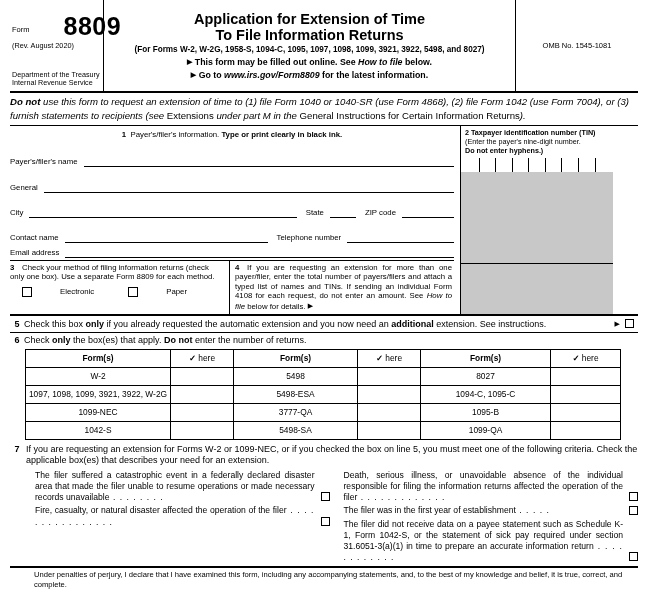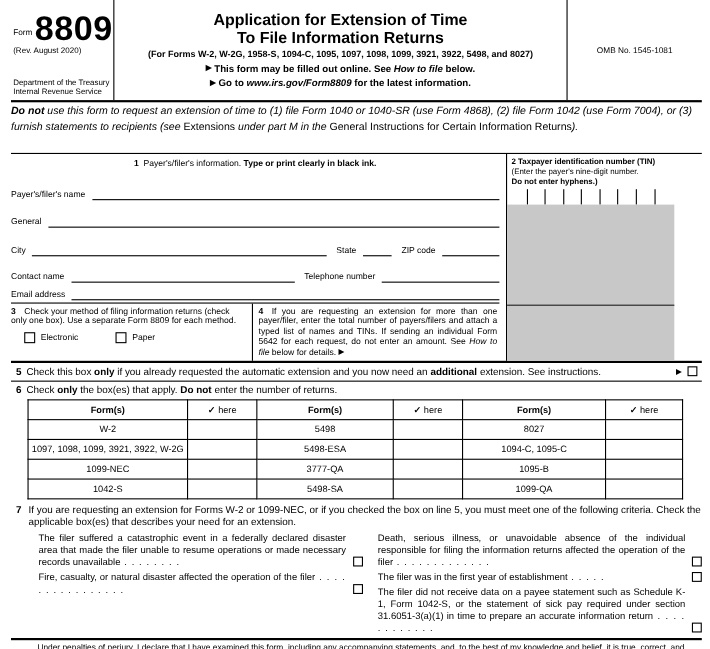--- a/index.html
+++ b/index.html
@@ -7,34 +7,34 @@
   body {
     width:645px; height:590px; background:#fff; color:#000;
     font-family:"Liberation Sans", sans-serif; font-size:9px;
     -webkit-font-smoothing:antialiased;
   }
   .page { width:645px; height:590px; padding:0 7px 0 10px; overflow:hidden; }
 
   
   .header { display:flex; height:93px; border-bottom:2px solid #000; }
   .h-left { width:94px; border-right:1px solid #000; padding:15px 2px 2px 2px; display:flex; flex-direction:column; }
-  .form-line { display:flex; align-items:flex-end; }
+  .form-line { display:flex; align-items:flex-end;gap:32px; }
   .form-word { font-size:7.5px; margin-right:2px; padding-bottom:3px; }
-  .form-number { font-size:31px; font-weight:bold; letter-spacing:.5px; line-height:22px; }
+  .form-number { font-size:25px; font-weight:bold; letter-spacing:.5px; line-height:22px; }
   .rev { font-size:7.3px; margin-top:4px; }
   .dept { font-size:7.2px; line-height:8.6px; margin-top:auto; padding-bottom:1px; }
   .h-center { flex:1; border-right:1px solid #000; text-align:center; padding-top:11px; }
   .title { font-size:14.5px; font-weight:bold; line-height:16px; }
   .subtitle { font-size:8.2px; font-weight:bold; margin-top:2px; }
   .bullet { font-size:8.8px; font-weight:bold; margin-top:3px; }
   .arrow { font-size:7px; vertical-align:1px; }
   .h-right { width:122px; display:flex; align-items:center; justify-content:center; font-size:7.5px; }
 
   
-  .intro { font-style:italic; font-size:9.6px; line-height:13.8px; padding:2px 0 16px 0; border-bottom:1px solid #000; }
+  .intro { font-style:italic; font-size:9.6px; line-height:13.8px; padding:2px 0 2px 0; border-bottom:1px solid #000; }
   .bi { font-weight:bold; }
   .rm { font-style:normal; }
 
   
   .main { display:flex; height:190px; border-bottom:2px solid #000; }
   .m-left { width:450px; display:flex; flex-direction:column; padding-right:6px; }
   .sec-head { font-size:7.8px; padding-top:4px; height:17px;text-align:center; }
   .num { font-weight:bold; }
   .frow { display:flex; align-items:flex-end; font-size:7.8px;text-align:right; }
   .frow .lbl { white-space:nowrap; padding-bottom:1px; }
@@ -43,21 +43,21 @@
   .u.fix52 { flex:0 0 52px; }
   .u.w19 { flex:1.9; }
   .ml8 { margin-left:9px; }
   .h27 { height:27px; } .h26 { height:26px; } .h16 { height:16px; }
 
   .sec34 { flex:1; display:flex; border-top:1px solid #000; margin-top:2px; }
   .sec3 { width:220px; border-right:1px solid #000; padding:2px 6px 2px 0; font-size:7.8px; line-height:9.6px; }
   .sec4 { flex:1; padding:2px 2px 2px 5px; font-size:7.8px; line-height:9.6px; text-align:justify; }
   .numcell { display:inline-block; width:12px; font-weight:bold; }
   .cbrow { display:flex; margin-top:5px; margin-left:12px; }
-  .cbitem { display:flex; align-items:flex-end; margin-right:34px; }
+  .cbitem { display:flex; align-items:flex-end; margin-right:34px;gap:23px; }
   .cbox { width:10px; height:10px; border:1px solid #000; background:#fff; display:inline-block; }
   .cblabel { margin-left:5px; font-size:7.8px; }
 
   
   .m-right { width:178px; border-left:1px solid #000; display:flex; flex-direction:column; }
   .tin-text { font-size:7.2px; line-height:9.3px; padding:2px 2px 0 4px; height:32px; }
   .tin-ticks { display:flex; width:148px; margin:0 0 0 2px; height:14px; }
   .tin-ticks .cell { flex:1; border-right:1px solid #000; }
   .tin-ticks .cell:last-child { border-right:none; }
   .shade1 { width:152px; height:92px; border-bottom:1px solid #000; }
@@ -163,21 +163,21 @@
                 <span class="cbox"></span>
                 <span class="cblabel">Electronic</span>
               </span>
             <span class="cbitem">
                 <span class="cbox"></span>
                 <span class="cblabel">Paper</span>
               </span>
           </div>
         </div>
         <div class="sec4">
-          <span class="numcell">4</span><span>If you are requesting an extension for more than one payer/filer, enter the total number of payers/filers and attach a typed list of names and TINs. If sending an individual Form 5642 for each request, do not enter an amount. See </span><i>How to file</i><span> below for details. </span><span class="arrow">▶</span>
+          <span class="numcell">4</span><span>If you are requesting an extension for more than one payer/filer, enter the total number of payers/filers and attach a typed list of names and TINs. If sending an individual Form 4108 for each request, do not enter an amount. See </span><i>How to file</i><span> below for details. </span><span class="arrow">▶</span>
         </div>
       </div>
     </div>
     <div class="m-right">
       <div class="tin-text">
         <div><span class="num">2</span>&nbsp;<span class="num">Taxpayer identification number (TIN)</span></div>
         <div>(Enter the payer's nine-digit number.</div>
         <div class="num">Do not enter hyphens.)</div>
       </div>
       <div class="tin-ticks" id="tin-ticks">

